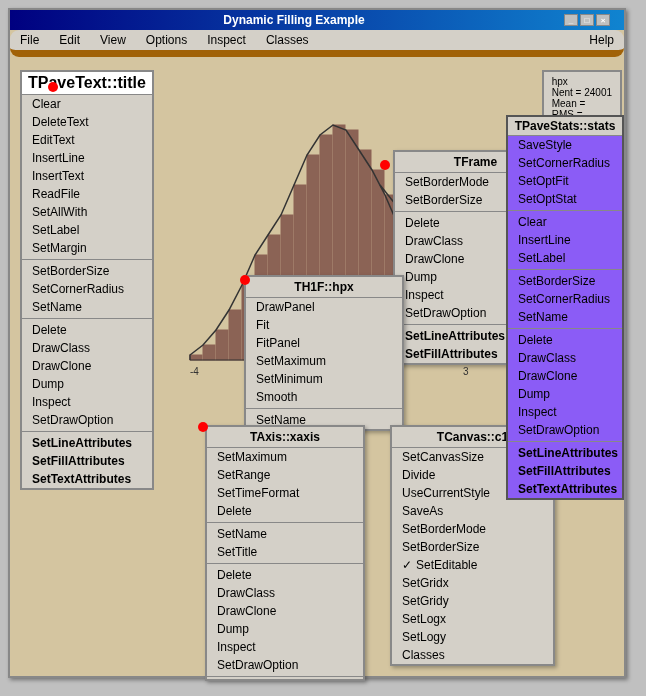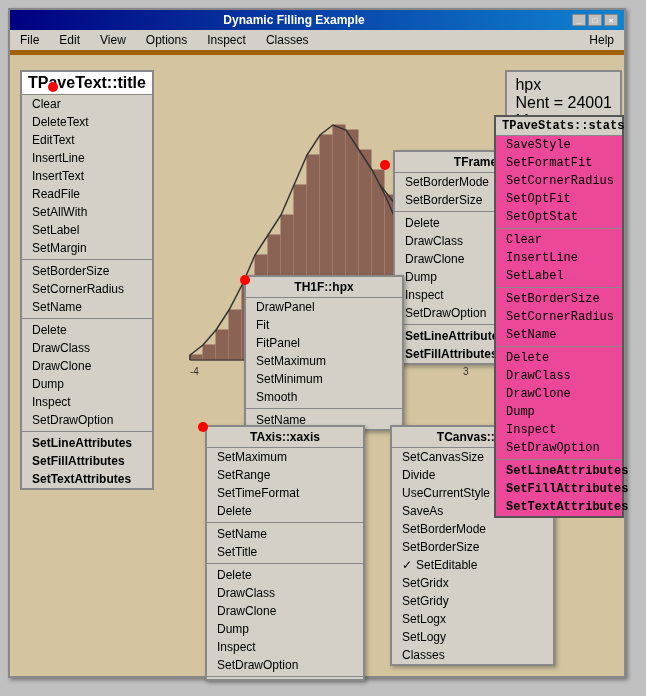--- a/index.html
+++ b/index.html
@@ -22,61 +22,62 @@
       height: 670px;
       background: #d4c5a0;
       border: 2px solid #888;
       box-shadow: 2px 2px 4px rgba(0,0,0,0.4);
     }
 
     .title-bar {
       background: linear-gradient(to right, #000080, #1084d0);
       color: white;
       text-align: center;
-      padding: 3px 6px;
+      padding: 3px 14px;
       font-size: 12px;
       font-weight: bold;
       display: flex;
       align-items: center;
       justify-content: space-between;
     }
     .title-bar-text { flex: 1; text-align: center; }
     .title-bar-controls { display: flex; gap: 2px; }
     .title-btn {
       width: 14px; height: 12px;
       background: #c0c0c0;
       border: 1px solid #888;
       font-size: 8px;
       display: flex; align-items: center; justify-content: center;
       cursor: pointer;
     }
 
     
     .menu-bar {
       background: #d4d0c8;
-      border-bottom: 5px solid #a16207;
+      border-bottom: 7px solid #a16207;
       display: flex;
       padding: 2px 4px;
       gap: 8px;
+      border-radius: 9px;
     }
     .menu-item {
       padding: 1px 6px;
       cursor: pointer;
       font-size: 12px;
     }
 
     
     .stats-panel {
       position: absolute;
       top: 60px;
       right: 2px;
       background: #d4d0c8;
       border: 2px solid #888;
       padding: 4px 8px;
-      font-size: 16px;
+      font-size: 10px;
       z-index: 5;
     }
 
     
     .distribution-title {
       position: absolute;
       top: 58px;
       left: 195px;
       font-size: 14px;
       font-weight: bold;
@@ -142,25 +143,24 @@
       font-weight: bold;
       font-size: 16px;
       text-align: center;
     }
 
     
     .tpave-stats {
       position: absolute;
       top: 105px;
       right: 0px;
-      background: #ec4899;
+      background: #8b5cf6;
       border: 2px solid #555;
       z-index: 15;
-      width: 130px;
-      font-family: Liberation Mono, monospace;
+      width: 118px;
     }
     .tpave-stats-header {
       background: #d4d0c8;
       border-bottom: 1px solid #888;
       padding: 2px 6px;
       font-weight: bold;
       font-size: 12px;
       text-align: center;
     }
 
@@ -342,21 +342,20 @@
     <div class="dropdown-item">SetGridx</div>
     <div class="dropdown-item">SetGridy</div>
     <div class="dropdown-item">SetLogx</div>
     <div class="dropdown-item">SetLogy</div>
     <div class="dropdown-item">Classes</div>
   </div>
 
   <div class="tpave-stats">
     <div class="tpave-stats-header">TPaveStats::stats</div>
     <div class="dropdown-item">SaveStyle</div>
-    <div class="dropdown-item">SetFormatFit</div>
     <div class="dropdown-item">SetCornerRadius</div>
     <div class="dropdown-item">SetOptFit</div>
     <div class="dropdown-item">SetOptStat</div>
     <div class="dropdown-separator"></div>
     <div class="dropdown-item">Clear</div>
     <div class="dropdown-item">InsertLine</div>
     <div class="dropdown-item">SetLabel</div>
     <div class="dropdown-separator"></div>
     <div class="dropdown-item">SetBorderSize</div>
     <div class="dropdown-item">SetCornerRadius</div>

